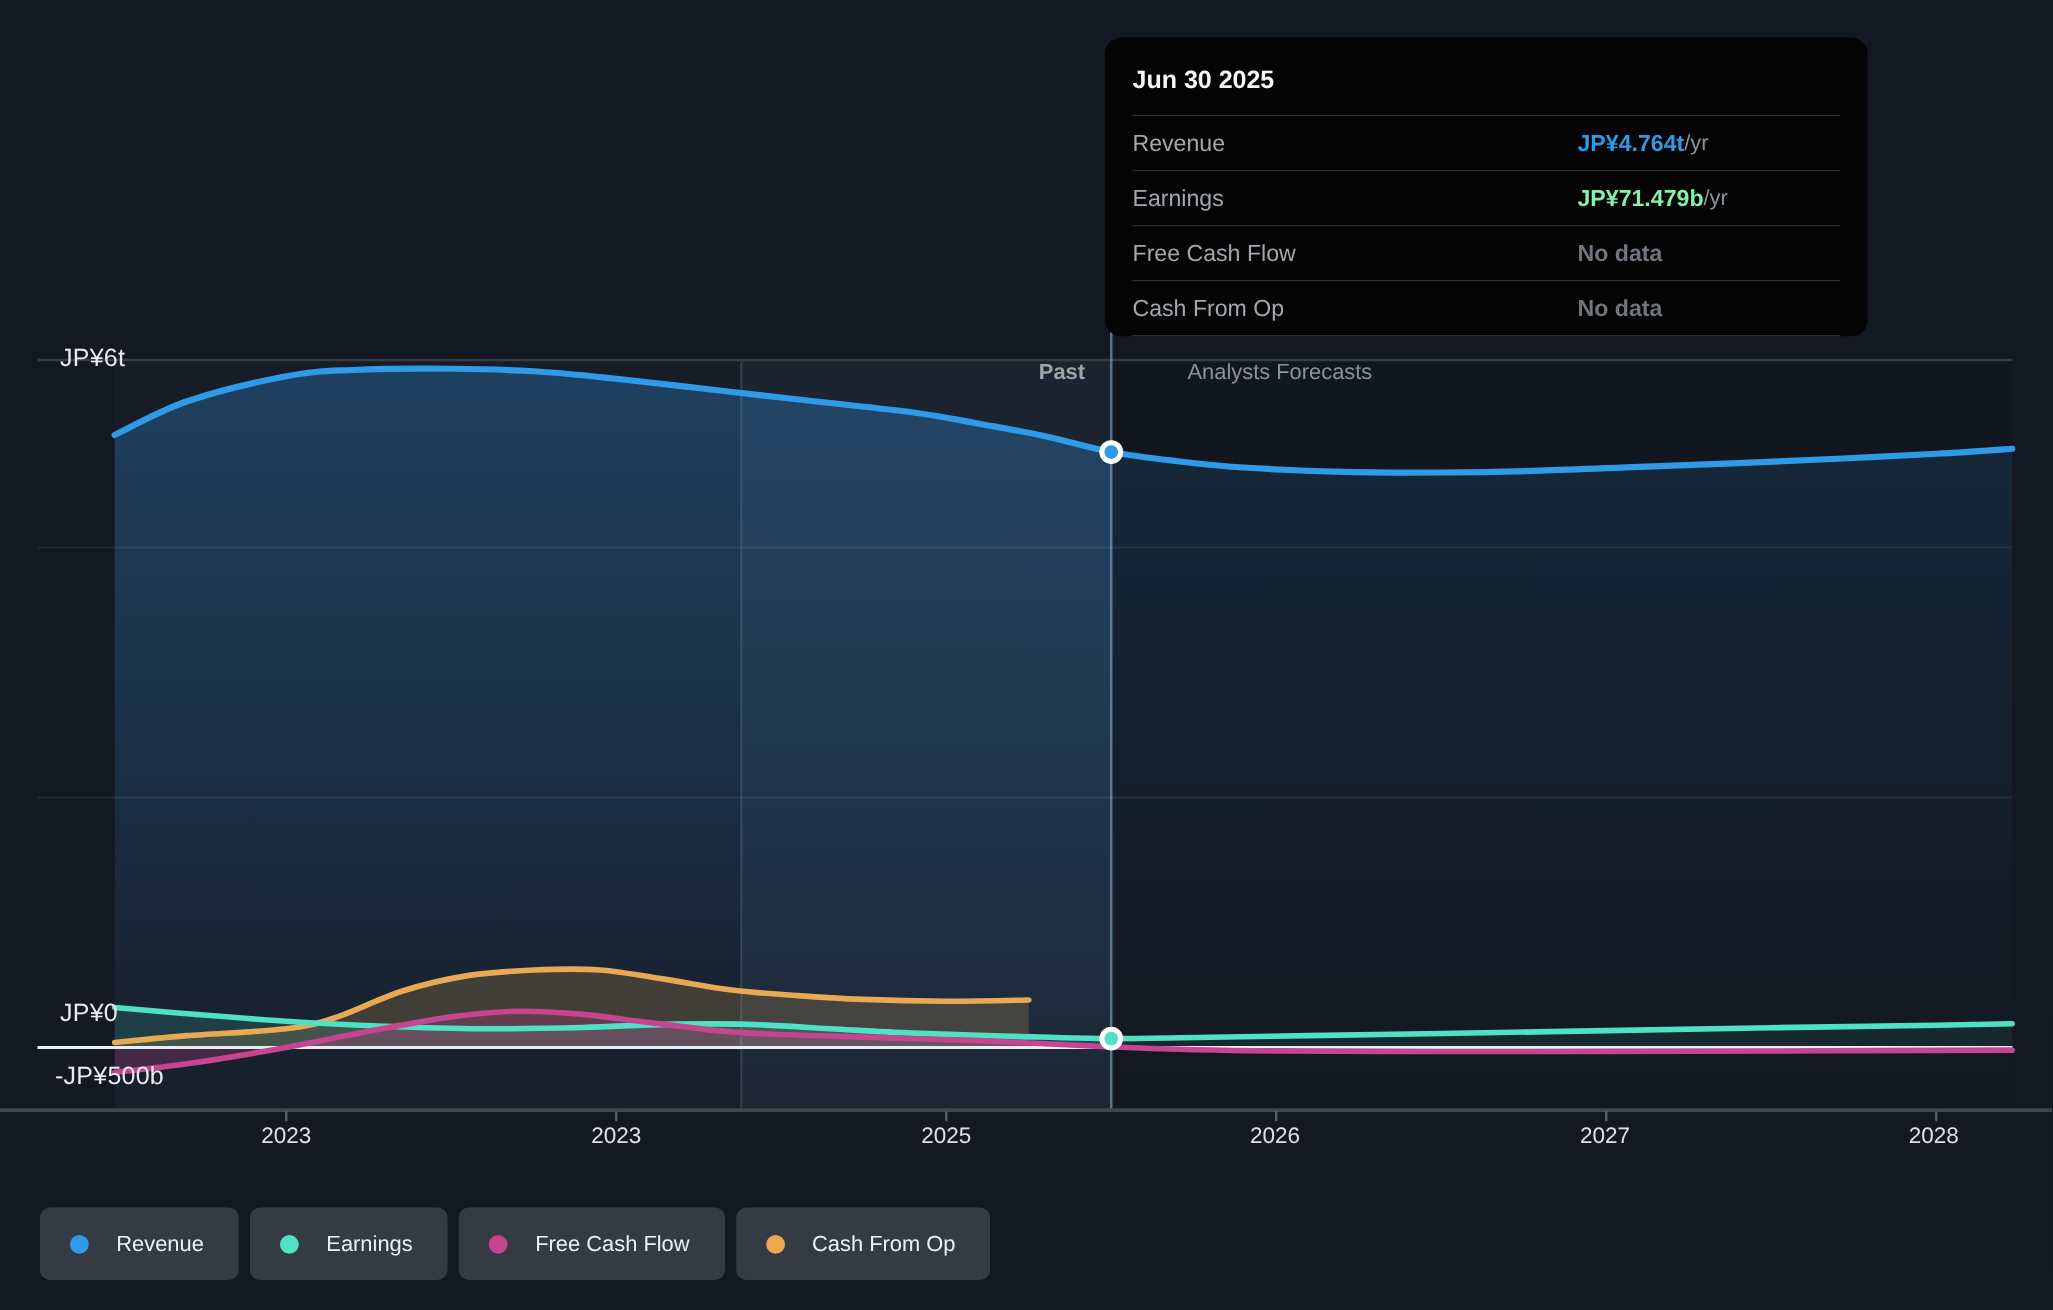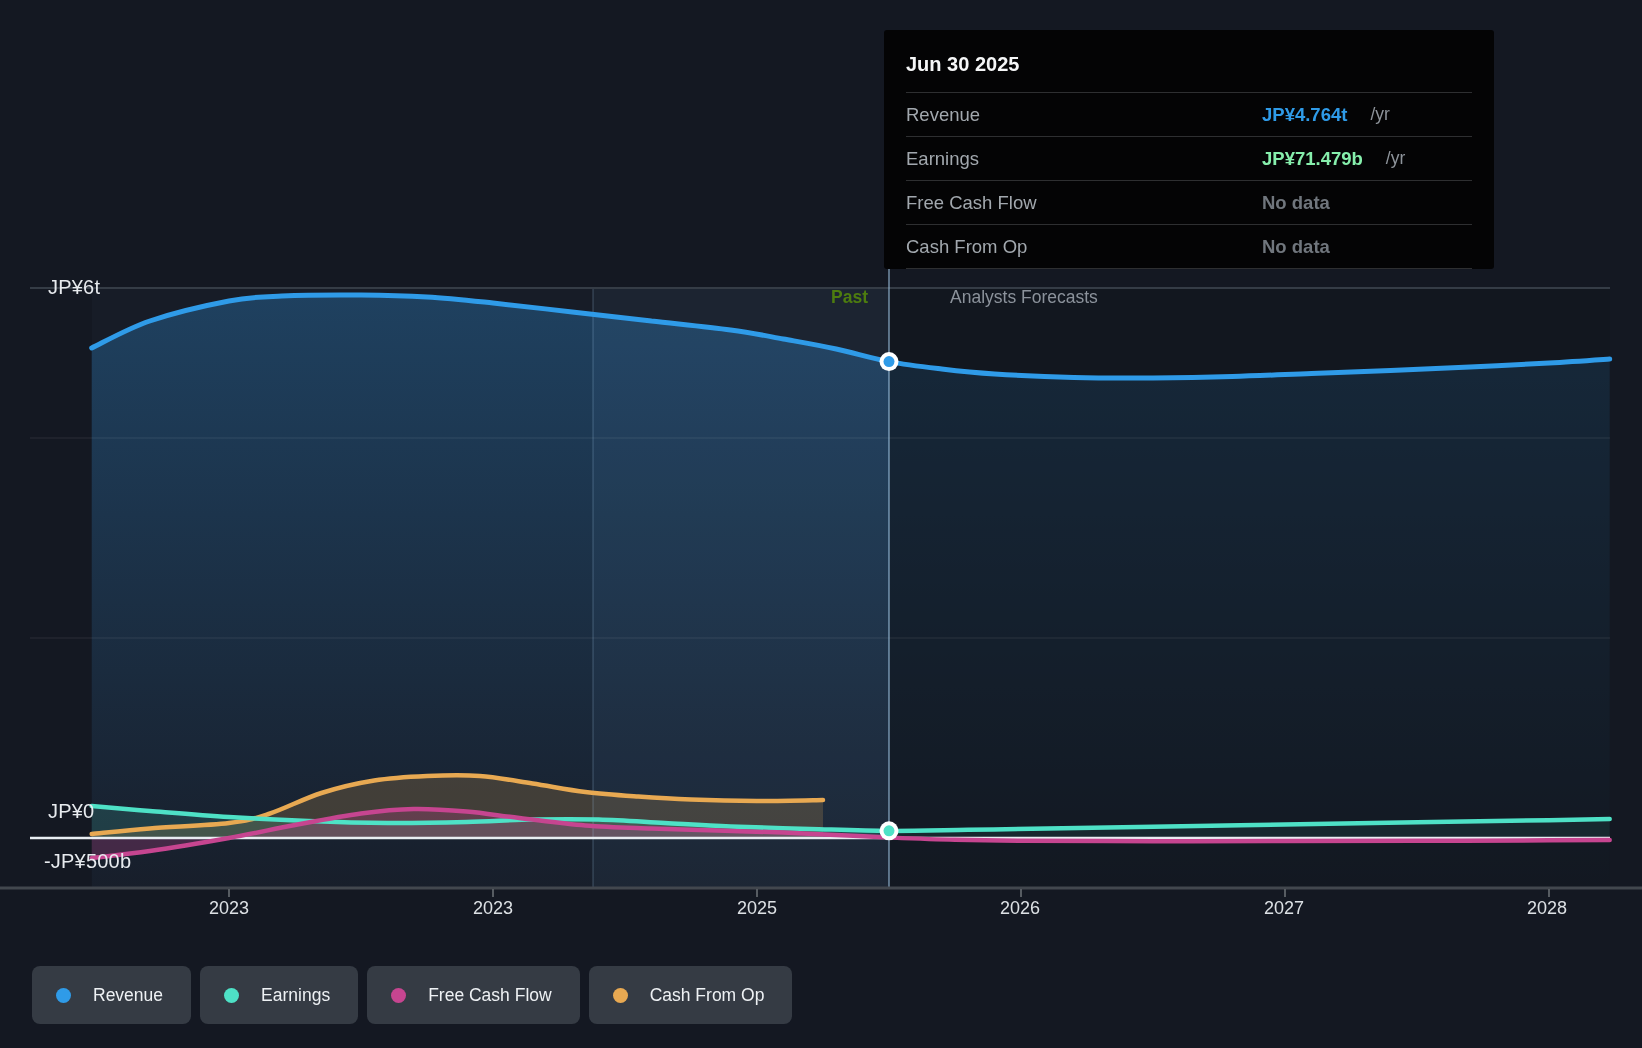--- a/index.html
+++ b/index.html
@@ -2,30 +2,30 @@
 <html><head>
 <meta charset="utf-8">
 <style>
   html,body{margin:0;padding:0;background:#0e1219;}
   .stage{position:relative;width:1642px;height:1048px;background:#141822;overflow:hidden;
          font-family:"Liberation Sans",sans-serif;}
   svg.chart{position:absolute;left:0;top:0;}
   .ylabel{position:absolute;color:#E7EAEE;font-size:20px;font-weight:500;letter-spacing:.2px;}
   .xlabel{position:absolute;top:898px;width:90px;text-align:center;color:#DDE1E5;font-size:18px;}
   .past-label{position:absolute;left:700px;top:287px;width:168px;text-align:right;
-              color:#4d7c0f;font-size:17.5px;font-weight:700;}
+              color:#a3a3a3;font-size:17.5px;font-weight:700;}
   .forecast-label{position:absolute;left:903px;top:287px;color:#8B929B;font-size:17.5px;font-weight:500;margin-left:47px;}
-  .tooltip{position:absolute;left:884px;top:30px;width:610px;background:#040405;border-radius:3px;
+  .tooltip{position:absolute;left:884px;top:30px;width:610px;background:#040405;border-radius:13px;
            padding:0 22px;box-sizing:border-box;z-index:5;}
   .tt-title{height:62px;line-height:68px;color:#F5F6F7;font-size:20px;font-weight:700;}
   .tt-row{display:flex;align-items:center;height:43px;border-top:1px solid #2E2F31;}
   .tt-row:last-child{border-bottom:1px solid #2E2F31;}
   .tt-label{flex:0 0 356px;color:#A2A8AE;font-size:18.5px;}
   .tt-value{font-size:18.5px;font-weight:600;text-align:center;}
-  .tt-suffix{color:#8E949B;font-size:17.5px;margin-left:23px;font-weight:400;}
+  .tt-suffix{color:#8E949B;font-size:17.5px;margin-left:0;font-weight:400;}
   .legend{position:absolute;left:32px;top:966px;display:flex;gap:9px;}
   .chip{display:flex;align-items:center;height:58px;padding:0 28px 0 24px;background:#353B44;
         border-radius:8px;cursor:pointer;}
   .chip .dot{width:15px;height:15px;border-radius:50%;margin-right:22px;flex:0 0 15px;}
   .chip .lbl{color:#EEF1F4;font-size:17.5px;font-weight:500;white-space:nowrap;}
 </style>
 </head>
 <body>
 
 <div class="stage">

